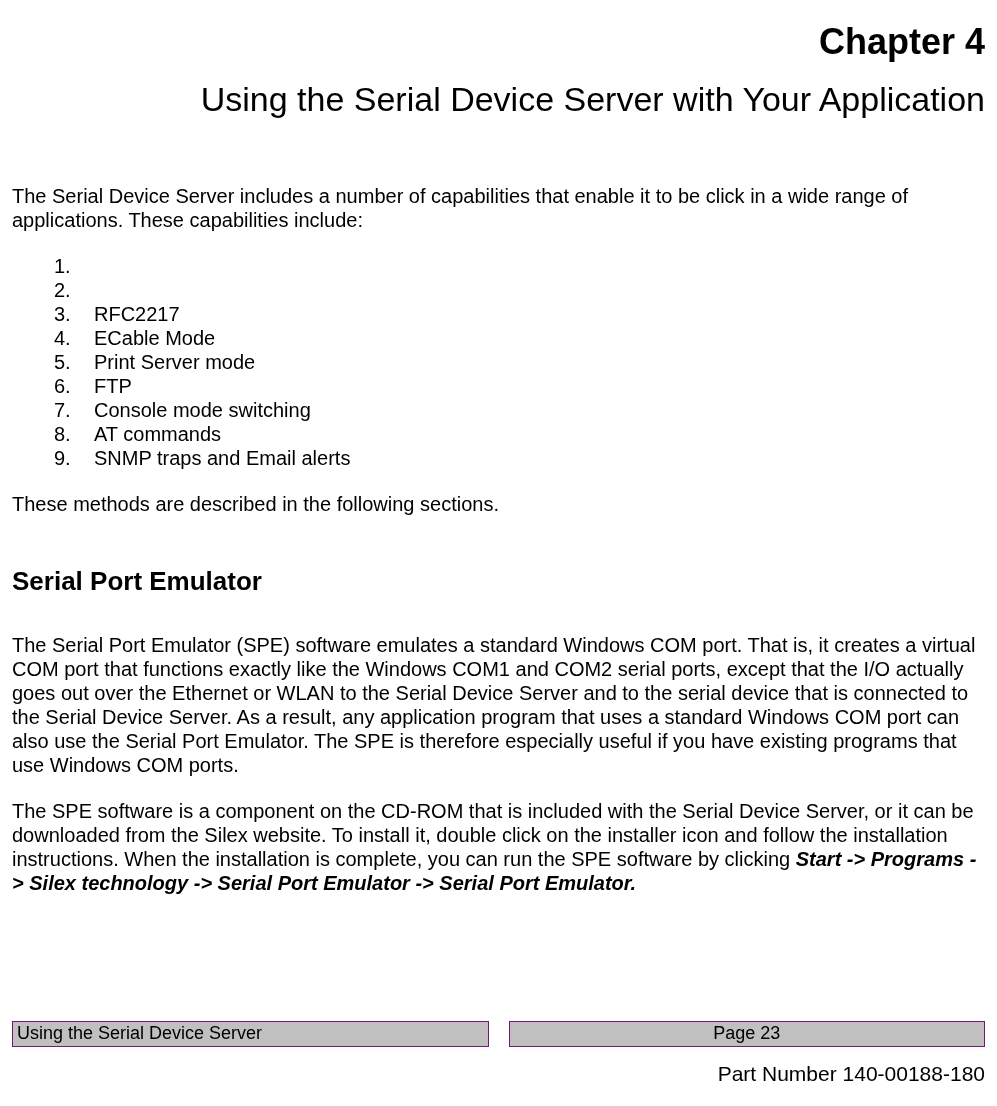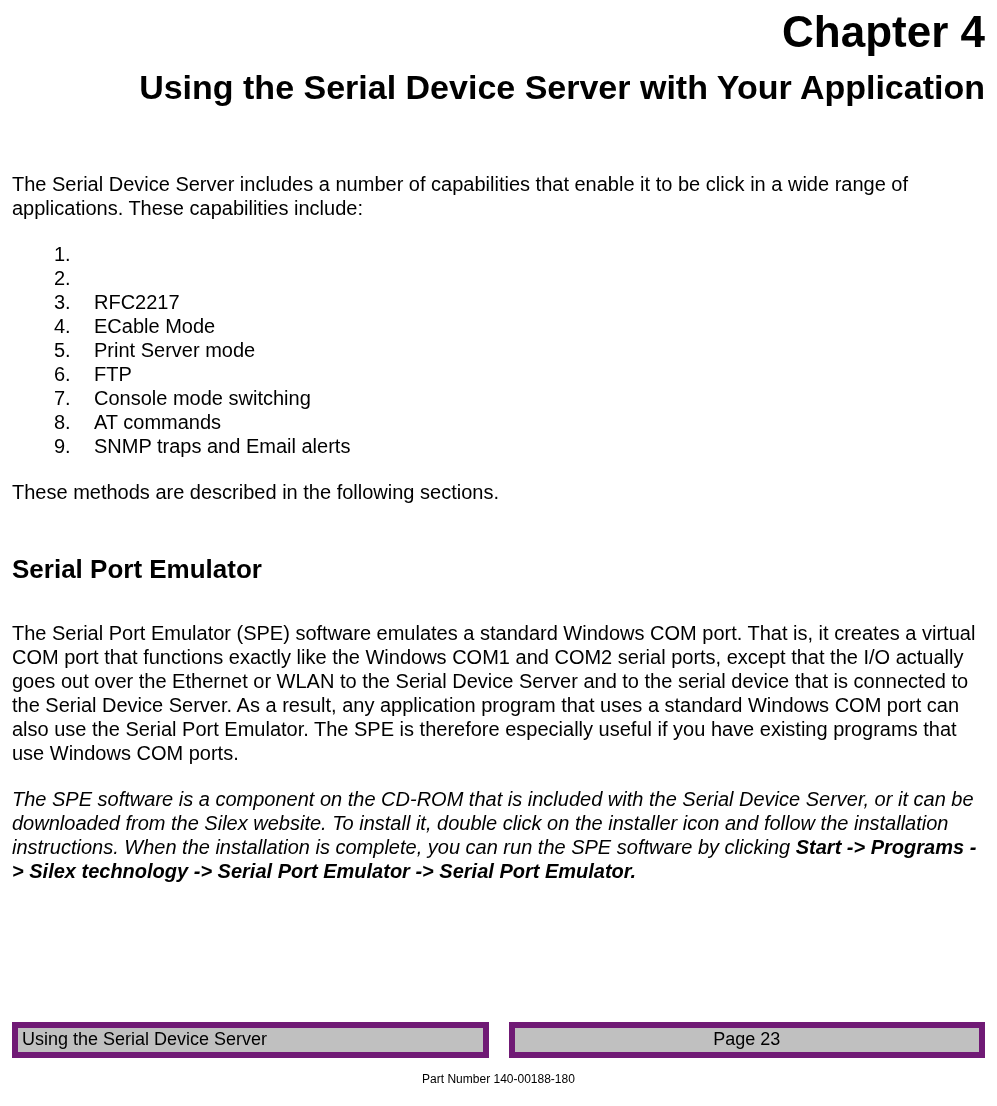--- a/index.html
+++ b/index.html
@@ -9,29 +9,29 @@
     line-height: 1.2;
     color: #000;
     width: 997px;
     height: 1106px;
     padding: 6px 12px 0 12px;
     position: relative;
     background: #fff;
   }
   .chapter-line {
     text-align: right;
-    font-size: 44px;
+    font-size: 36px;
     font-weight: bold;
-    margin-top: 0;
+    margin-top: 14px;
   }
   .chapter-title {
     text-align: right;
     font-size: 34px;
-    font-weight: bold;
-    margin-top: 8px;
+    font-weight: normal;
+    margin-top: 16px;
     margin-bottom: 64px;
   }
   .intro {
     margin-bottom: 22px;
   }
   .list {
     margin-left: 42px;
     margin-bottom: 22px;
   }
   .list-row {
@@ -45,46 +45,46 @@
     margin-bottom: 50px;
   }
   .section-h {
     font-size: 26px;
     font-weight: bold;
     margin-bottom: 36px;
   }
   .para {
     margin-bottom: 22px;
   }
-  .para2 span.run { display: inline; font-style: italic; }
+  .para2 span.run { display: inline; }
   .emph { font-weight: bold; font-style: italic; }
   .footer {
     position: absolute;
     left: 12px;
     right: 12px;
     bottom: 20px;
   }
   .footer-row {
     display: flex;
     gap: 20px;
     font-size: 18px;
     margin-bottom: 14px;
   }
   .footer-cell {
-    border: 6px solid #701a75;
+    border: 1px solid #701a75;
     background: #c0c0c0;
     padding: 1px 4px;
     flex: 1;
   }
   .fc-left { text-align: left; }
   .fc-center { text-align: center; }
   .fc-right { text-align: center; }
   .partnum {
-    text-align: center;
-    font-size: 12px;
+    text-align: right;
+    font-size: 21px;
   }
 </style>
 </head>
 <body>
 
 <div class="chapter-line">Chapter 4</div>
 <div class="chapter-title">Using the Serial Device Server with Your Application</div>
 
 <p class="intro">The Serial Device Server includes a number of capabilities that enable it to be click in a wide range of applications.  These capabilities include:</p>
 

